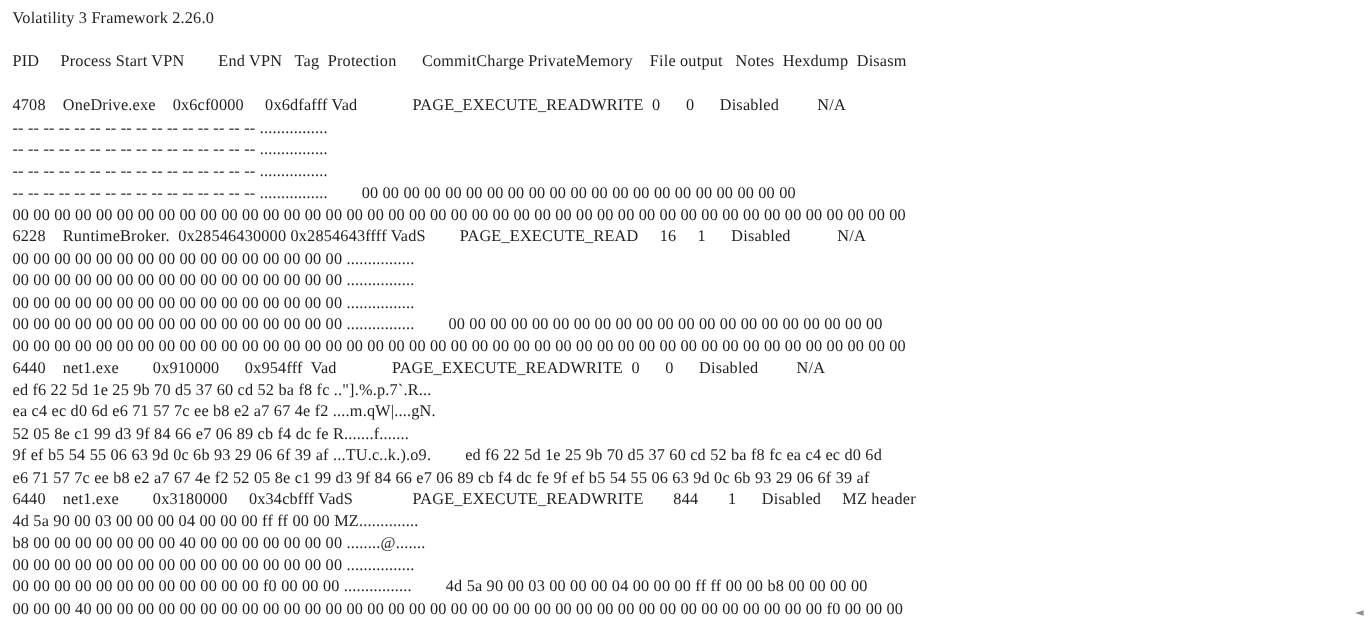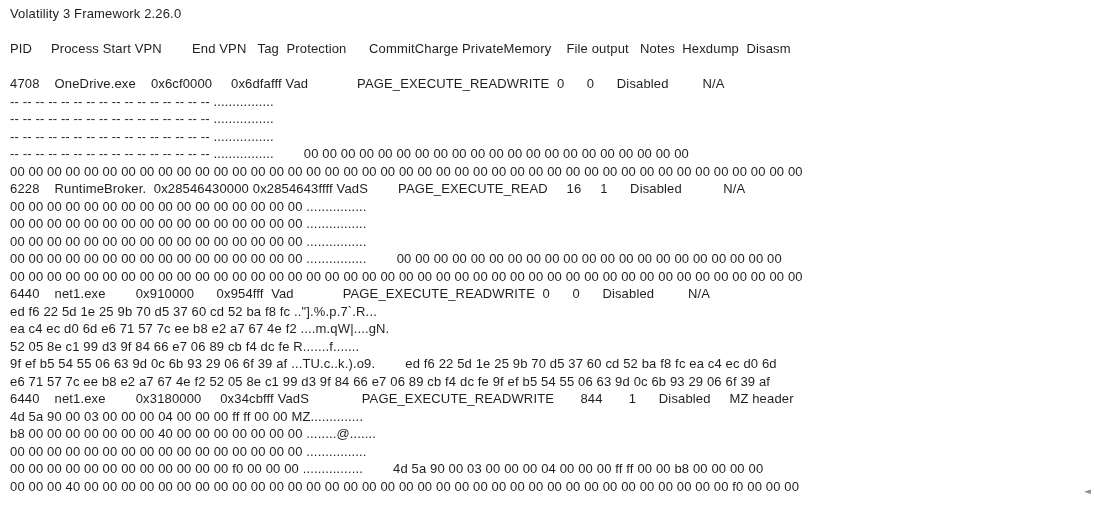--- a/index.html
+++ b/index.html
@@ -3,21 +3,21 @@
 <meta charset="utf-8">
 <style>
   html,body{margin:0;padding:0;}
   body{
     width:1094px;height:510px;overflow:hidden;position:relative;
     background:#ffffff;
   }
   .screen{width:1094px;height:510px;position:relative;background:#ffffff;}
   .term{
     margin:0;padding:5px 16px 0 10px;
-    font-family:Liberation Sans, sans-serif;
+    font-family:Liberation Serif, serif;
     font-size:13px;line-height:17.5px;letter-spacing:0.15px;
     color:#1f1f1f;
   }
   .term .line{white-space:pre;height:17.5px;}
   .scroll-arrow{
     position:absolute;right:3px;top:486px;
     font-size:9px;color:#909090;
     font-family:"DejaVu Sans",sans-serif;
   }
 </style>

